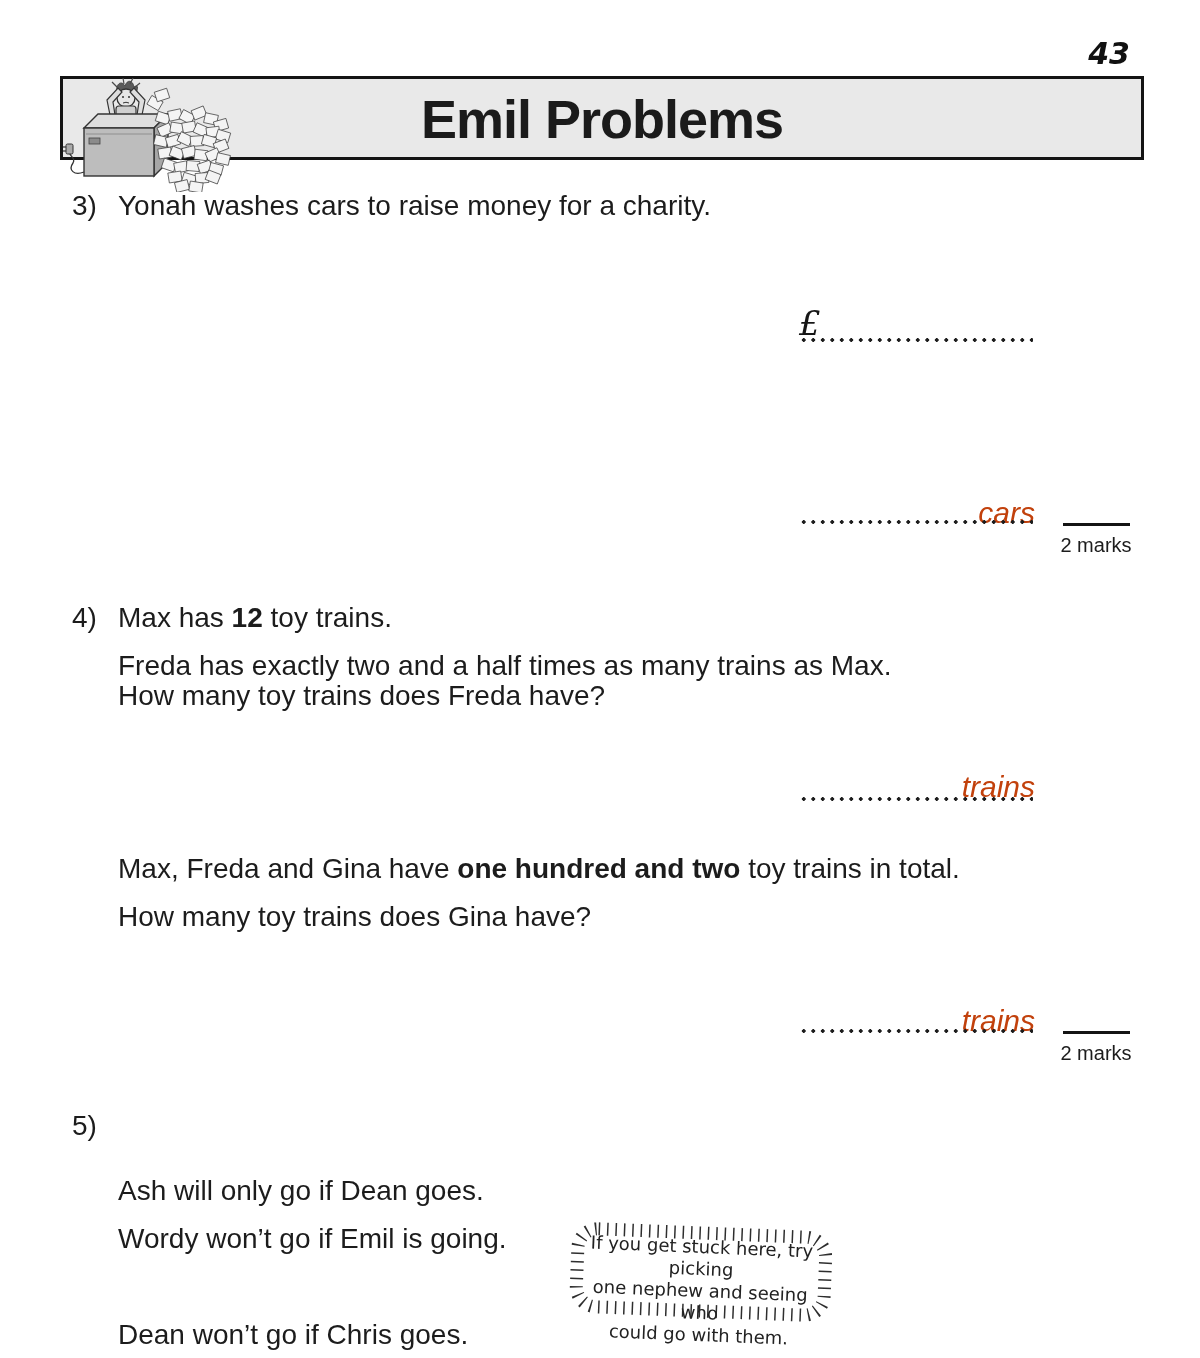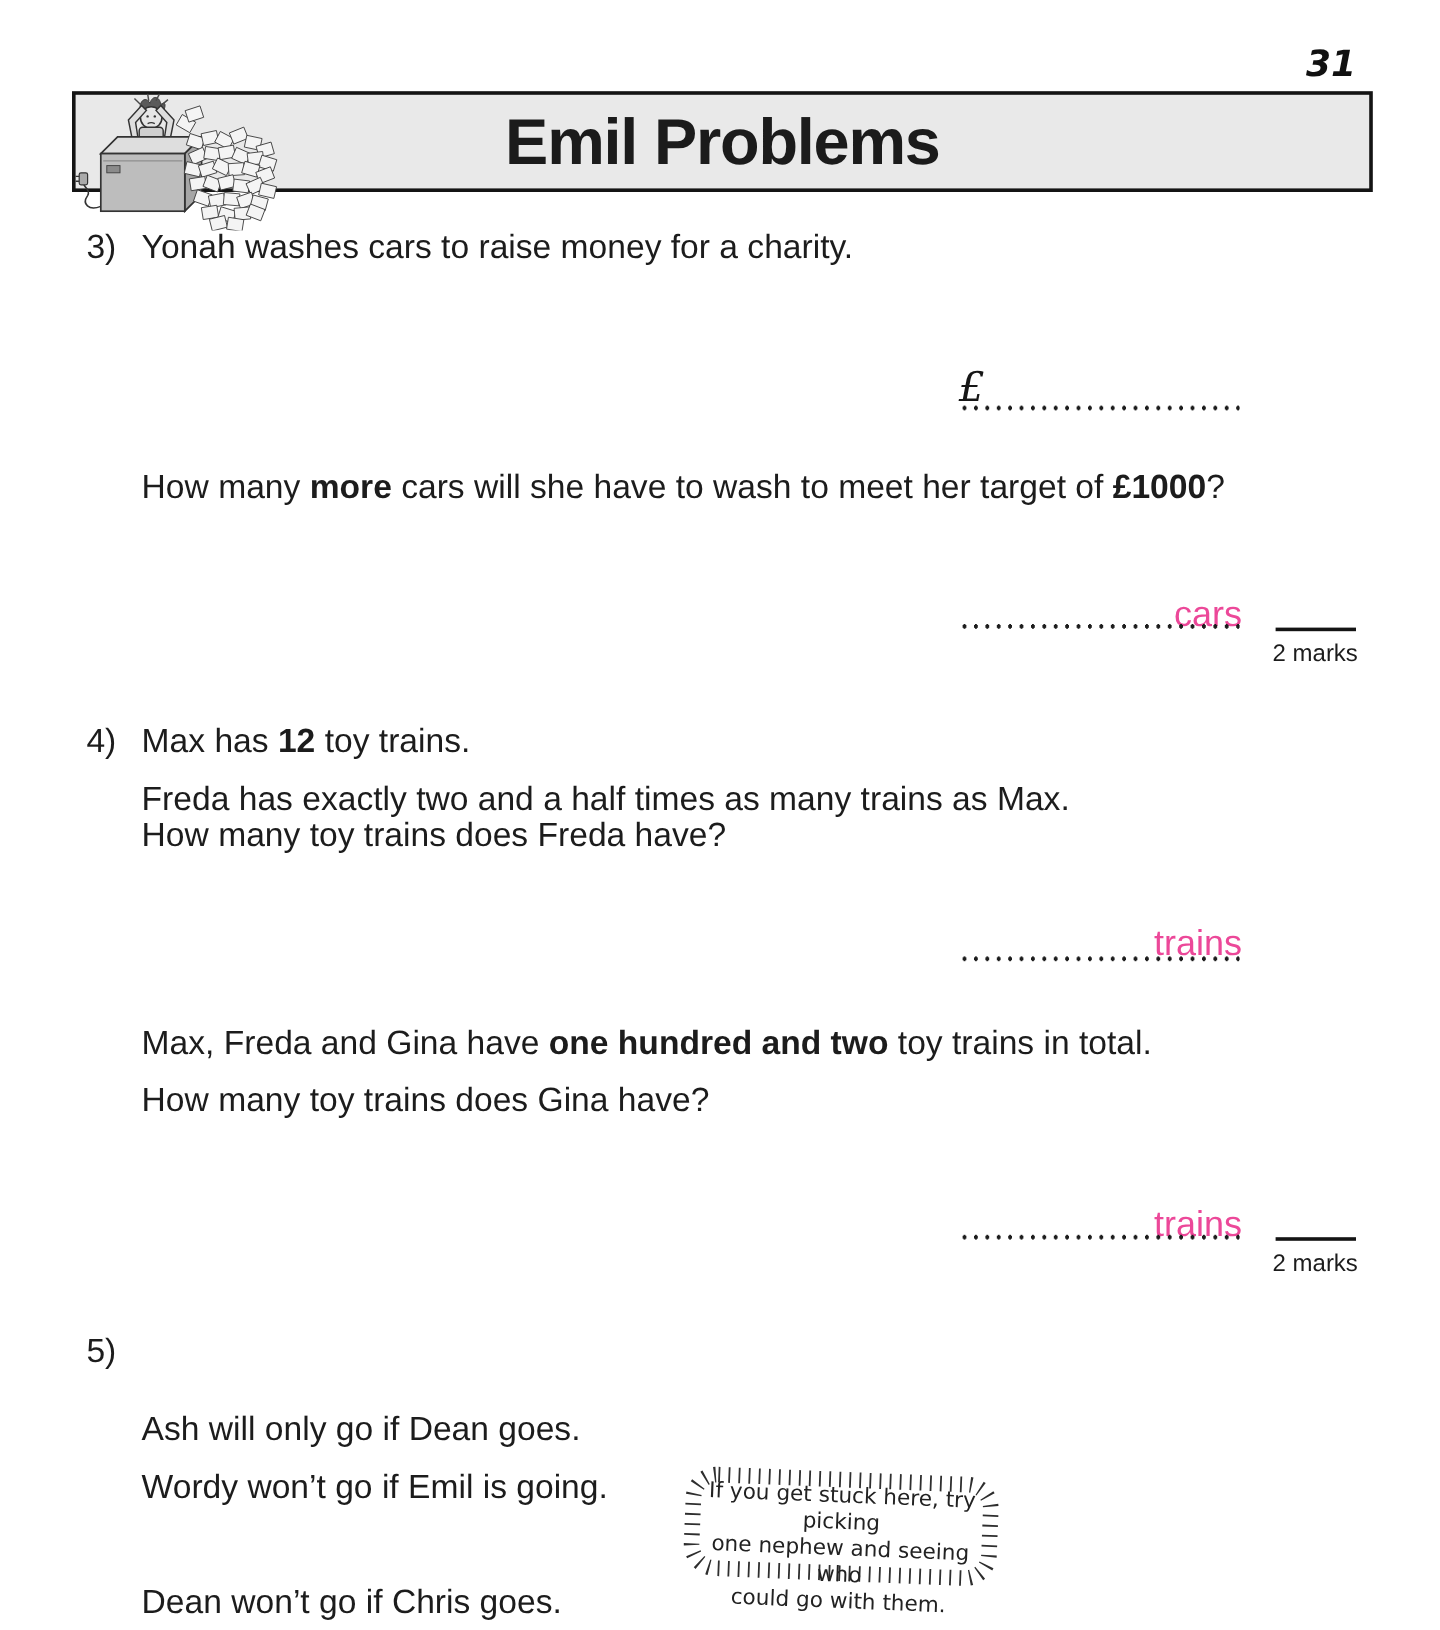--- a/index.html
+++ b/index.html
@@ -20,35 +20,35 @@
   .illus{left:62px;top:78px;width:172px;height:114px;}
   
   .qnum{font-size:28px;}
   .qline{font-size:28px;white-space:nowrap;}
   .qline b{font-weight:700;}
   
   .dotline{height:4px;width:234px;
     background-image:radial-gradient(circle,#1d1d1d 1.7px,rgba(0,0,0,0) 1.9px);
     background-size:9.5px 4px;background-repeat:repeat-x;}
   .pound{font-family:"DejaVu Serif",serif;font-style:italic;font-size:34px;color:#161616;}
-  .unit{width:200px;text-align:right;font-size:30px;color:#ec4899;}
+  .unit{width:200px;text-align:right;font-style:italic;font-size:30px;color:#c2410c;}
   .marks-line{width:67px;height:3px;background:#141414;}
   .marks-text{width:100px;text-align:center;font-size:20px;color:#1c1c1c;}
   
   .hint-wrap{left:563px;top:1219px;width:276px;height:106px;transform:rotate(2.3deg);}
   .hint-svg{position:absolute;left:0;top:0;}
   .hint-text{position:absolute;left:14px;top:17px;width:248px;text-align:center;
     font-family:"DejaVu Sans",sans-serif;font-size:18px;line-height:22px;color:#222;}
 </style>
 </head>
 <body>
 
 <div class="page">
 
-  <div class="abs page-num">31</div>
+  <div class="abs page-num">43</div>
 
   <div class="abs banner"></div>
   <div class="abs banner-title">Emil Problems</div>
 
   <svg class="abs illus" viewBox="0 0 172 114">
 
     <path d="M55,16 C53,5 60,2 63,8 C65,1 71,2 72,9 C78,5 75,14 73,17 Z" fill="#5a5a5a" stroke="#3a3a3a" stroke-width="0.8"></path>
     <line x1="56" y1="10" x2="50" y2="4" stroke="#4a4a4a" stroke-width="1.2"></line>
     <line x1="62" y1="6" x2="61" y2="0" stroke="#4a4a4a" stroke-width="1.2"></line>
     <line x1="68" y1="6" x2="71" y2="0" stroke="#4a4a4a" stroke-width="1.2"></line>
@@ -112,21 +112,20 @@
       <rect x="127.5" y="104" width="13" height="10" transform="rotate(9 134 109)"></rect>
     </g>
   </svg>
 
   <div class="abs qnum" style="left:72px;top:190px;">3)</div>
   <div class="abs qline" style="left:118px;top:190px;">Yonah washes cars to raise money for a charity.</div>
 
   <div class="abs pound" style="left:799px;top:303px;">£</div>
   <div class="abs dotline" style="left:799px;top:338px;"></div>
 
-  <div class="abs qline" style="left:118px;top:390px;"><span>How many </span><b>more</b><span> cars will she have to wash to meet her target of </span><b>£1000</b><span>?</span></div>
 
   <div class="abs unit" style="left:835px;top:496px;">cars</div>
   <div class="abs dotline" style="left:799px;top:520px;"></div>
   <div class="abs marks-line" style="left:1063px;top:523px;"></div>
   <div class="abs marks-text" style="left:1046px;top:534px;">2 marks</div>
 
   <div class="abs qnum" style="left:72px;top:602px;">4)</div>
   <div class="abs qline" style="left:118px;top:602px;"><span>Max has </span><b>12</b><span> toy trains.</span></div>
   <div class="abs qline" style="left:118px;top:650px;">Freda has exactly two and a half times as many trains as Max.</div>
   <div class="abs qline" style="left:118px;top:680px;">How many toy trains does Freda have?</div>

